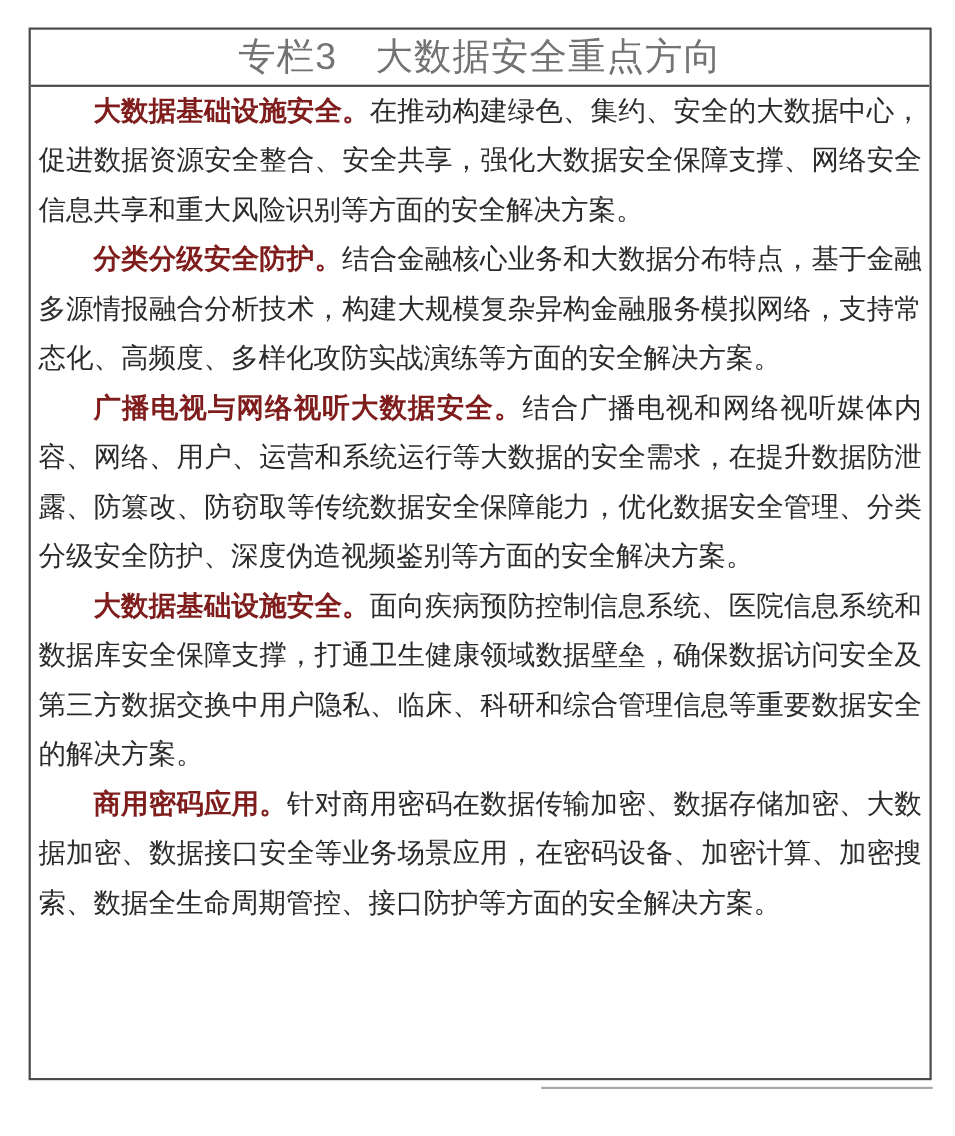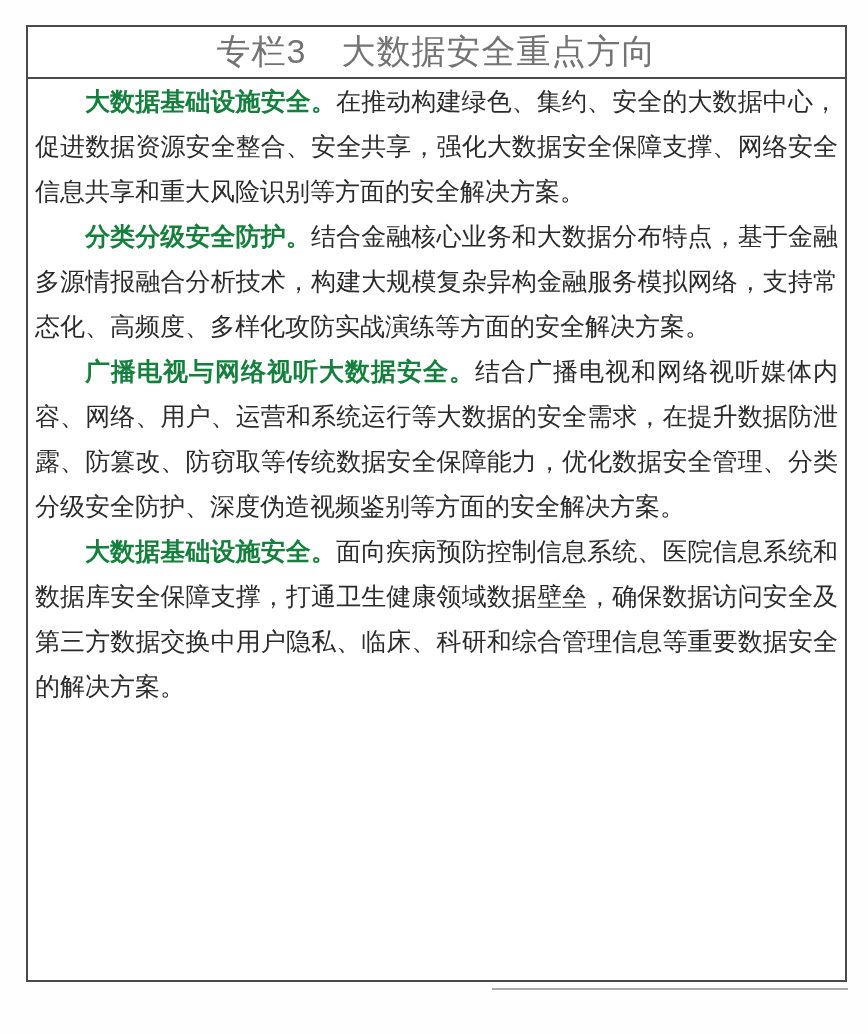--- a/index.html
+++ b/index.html
@@ -48,21 +48,21 @@
     text-justify: inter-ideograph;
     line-break: strict;
   }
   .content p {
     margin: 0;
     text-indent: 2em;
   }
   .lead {
     font-family: "Liberation Sans", "DejaVu Sans", sans-serif;
     font-weight: 700;
-    color: #15803d;
+    color: #7f1d1d;
   }
   .body-text {
     color: #2b2b2b;
   }
   .scan-shadow-line {
     position: absolute;
     left: 492px; top: 988px;
     width: 356px; height: 2px;
     background: #9a9a9a;
     opacity: 0.85;
@@ -91,19 +91,22 @@
 
       <p>
         <span class="lead">广播电视与网络视听大数据安全。</span><span class="body-text">结合广播电视和网络视听媒体内容、网络、用户、运营和系统运行等大数据的安全需求，在提升数据防泄露、防篡改、防窃取等传统数据安全保障能力，优化数据安全管理、分类分级安全防护、深度伪造视频鉴别等方面的安全解决方案。</span>
       </p>
 
 
       <p>
         <span class="lead">大数据基础设施安全。</span><span class="body-text">面向疾病预防控制信息系统、医院信息系统和数据库安全保障支撑，打通卫生健康领域数据壁垒，确保数据访问安全及第三方数据交换中用户隐私、临床、科研和综合管理信息等重要数据安全的解决方案。</span>
       </p>
 
+      <p>
+        <span class="lead">商用密码应用。</span><span class="body-text">针对商用密码在数据传输加密、数据存储加密、大数据加密、数据接口安全等业务场景应用，在密码设备、加密计算、加密搜索、数据全生命周期管控、接口防护等方面的安全解决方案。</span>
+      </p>
 
     </div>
   </div>
 
   <div class="scan-shadow-line"></div>
 
 </div>
 
 </body></html>

